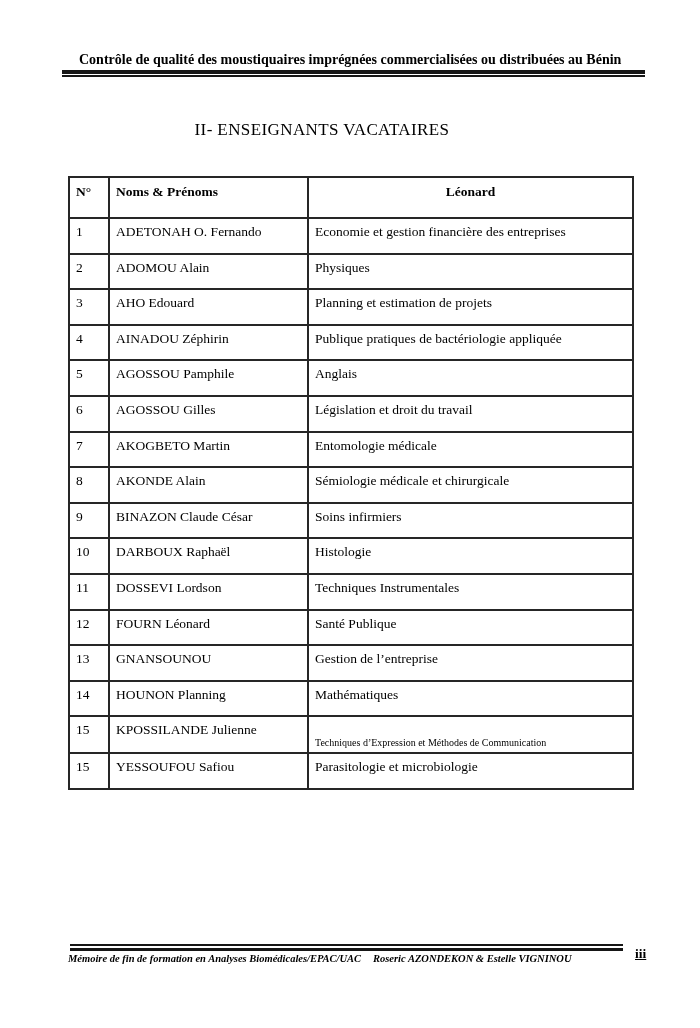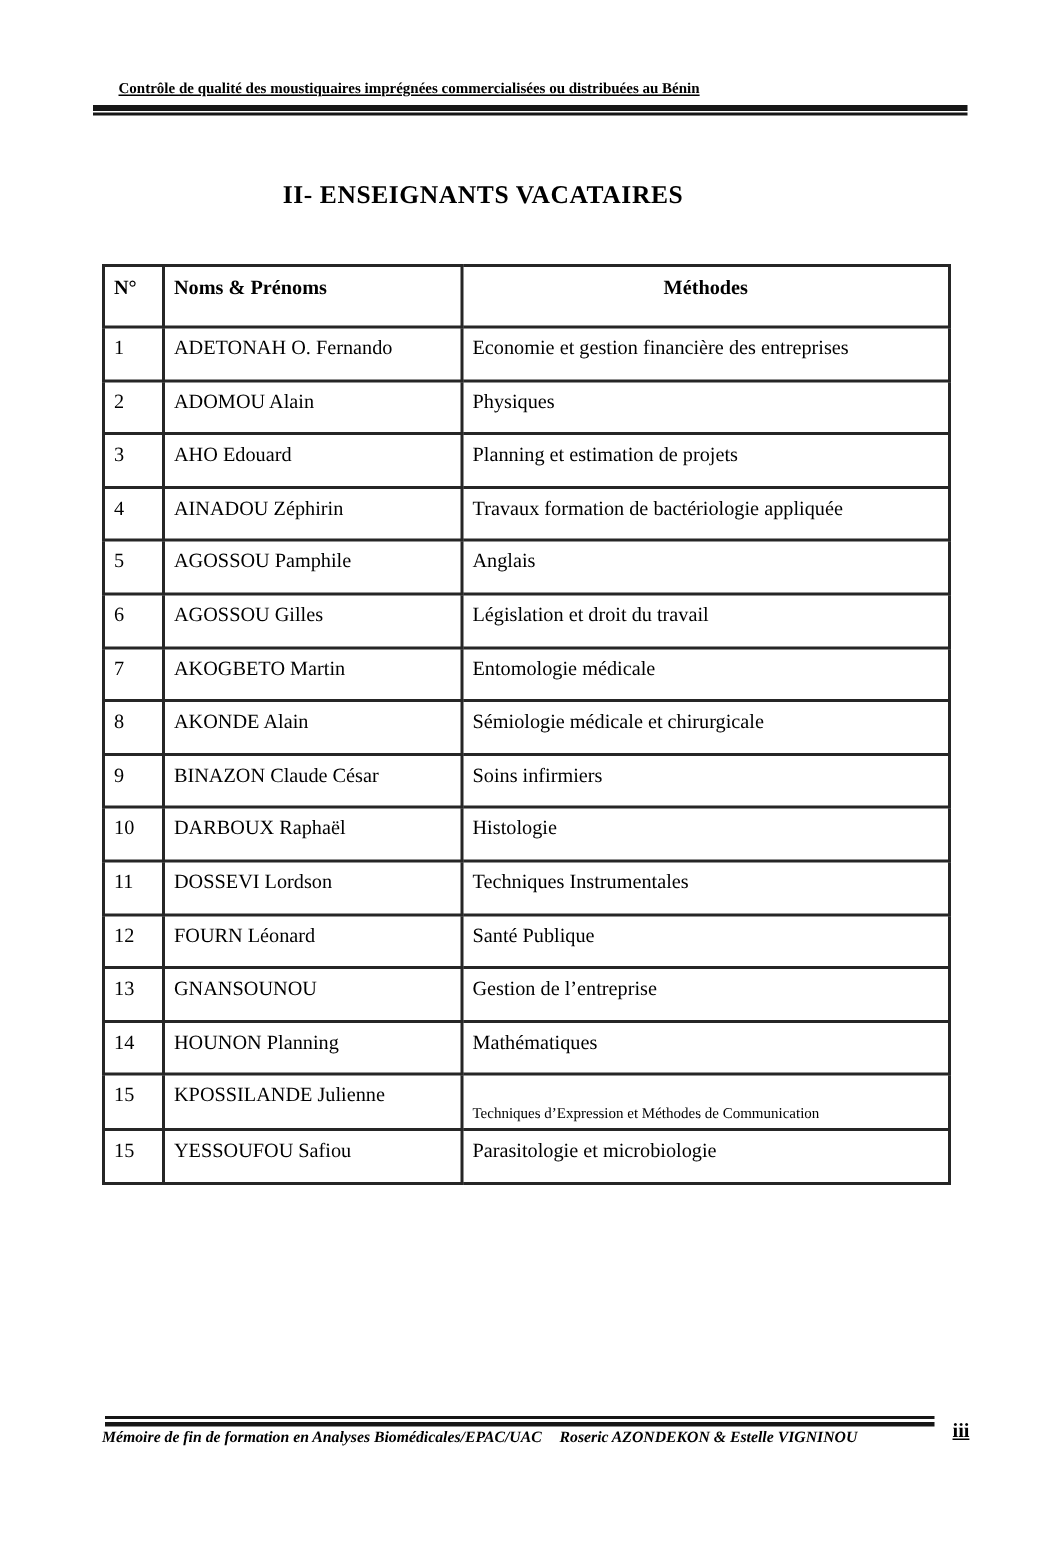--- a/index.html
+++ b/index.html
@@ -9,33 +9,32 @@
     width:700px; height:1028px;
     background:#ffffff;
     color:#000;
     font-family:"Liberation Serif", serif;
     overflow:hidden;
   }
 
   
   .running-header {
     position:absolute; left:79px; top:53px;
-    font-size:10px; font-weight:bold; line-height:14px;
+    font-size:14px; font-weight:bold; line-height:14px;
     white-space:nowrap;
-    text-decoration:underline;
   }
   .header-rule { position:absolute; left:62px; top:70px; width:583px; }
   .header-rule .thick { height:3.5px; background:#161616; }
   .header-rule .gap   { height:1.5px; }
   .header-rule .thin  { height:1.5px; background:#161616; }
 
   
   .doc-title {
     position:absolute; left:0; top:120px; width:644px;
-    text-align:center; font-weight:bold; font-size:17px;
+    text-align:center; font-weight:normal; font-size:17px;
     letter-spacing:0.4px;
   }
 
   
   table.teachers {
     position:absolute; left:68px; top:176px;
     width:564px; border-collapse:collapse; table-layout:fixed;
   }
   table.teachers th, table.teachers td {
     border:2px solid #262626;
@@ -87,21 +86,21 @@
   <table class="teachers">
     <colgroup>
       <col class="c-num">
         <col class="c-name">
         <col class="c-subject">
     </colgroup>
     <thead>
       <tr>
         <th class="col-num">N°</th>
         <th class="col-name">Noms &amp; Prénoms</th>
-        <th class="col-matieres">Méthodes</th>
+        <th class="col-matieres">Léonard</th>
       </tr>
     </thead>
     <tbody>
         <tr>
           <td class="cell-num">1</td>
           <td class="cell-name">ADETONAH O.  Fernando</td>
           <td class="cell-subject">Economie et gestion financière des entreprises</td>
         </tr>
         <tr>
           <td class="cell-num">2</td>
@@ -109,21 +108,21 @@
           <td class="cell-subject">Physiques</td>
         </tr>
         <tr>
           <td class="cell-num">3</td>
           <td class="cell-name">AHO Edouard</td>
           <td class="cell-subject">Planning et estimation de projets</td>
         </tr>
         <tr>
           <td class="cell-num">4</td>
           <td class="cell-name">AINADOU Zéphirin</td>
-          <td class="cell-subject">Travaux formation de bactériologie appliquée</td>
+          <td class="cell-subject">Publique pratiques de bactériologie appliquée</td>
         </tr>
         <tr>
           <td class="cell-num">5</td>
           <td class="cell-name">AGOSSOU Pamphile</td>
           <td class="cell-subject">Anglais</td>
         </tr>
         <tr>
           <td class="cell-num">6</td>
           <td class="cell-name">AGOSSOU Gilles</td>
           <td class="cell-subject">Législation et droit du travail</td>

